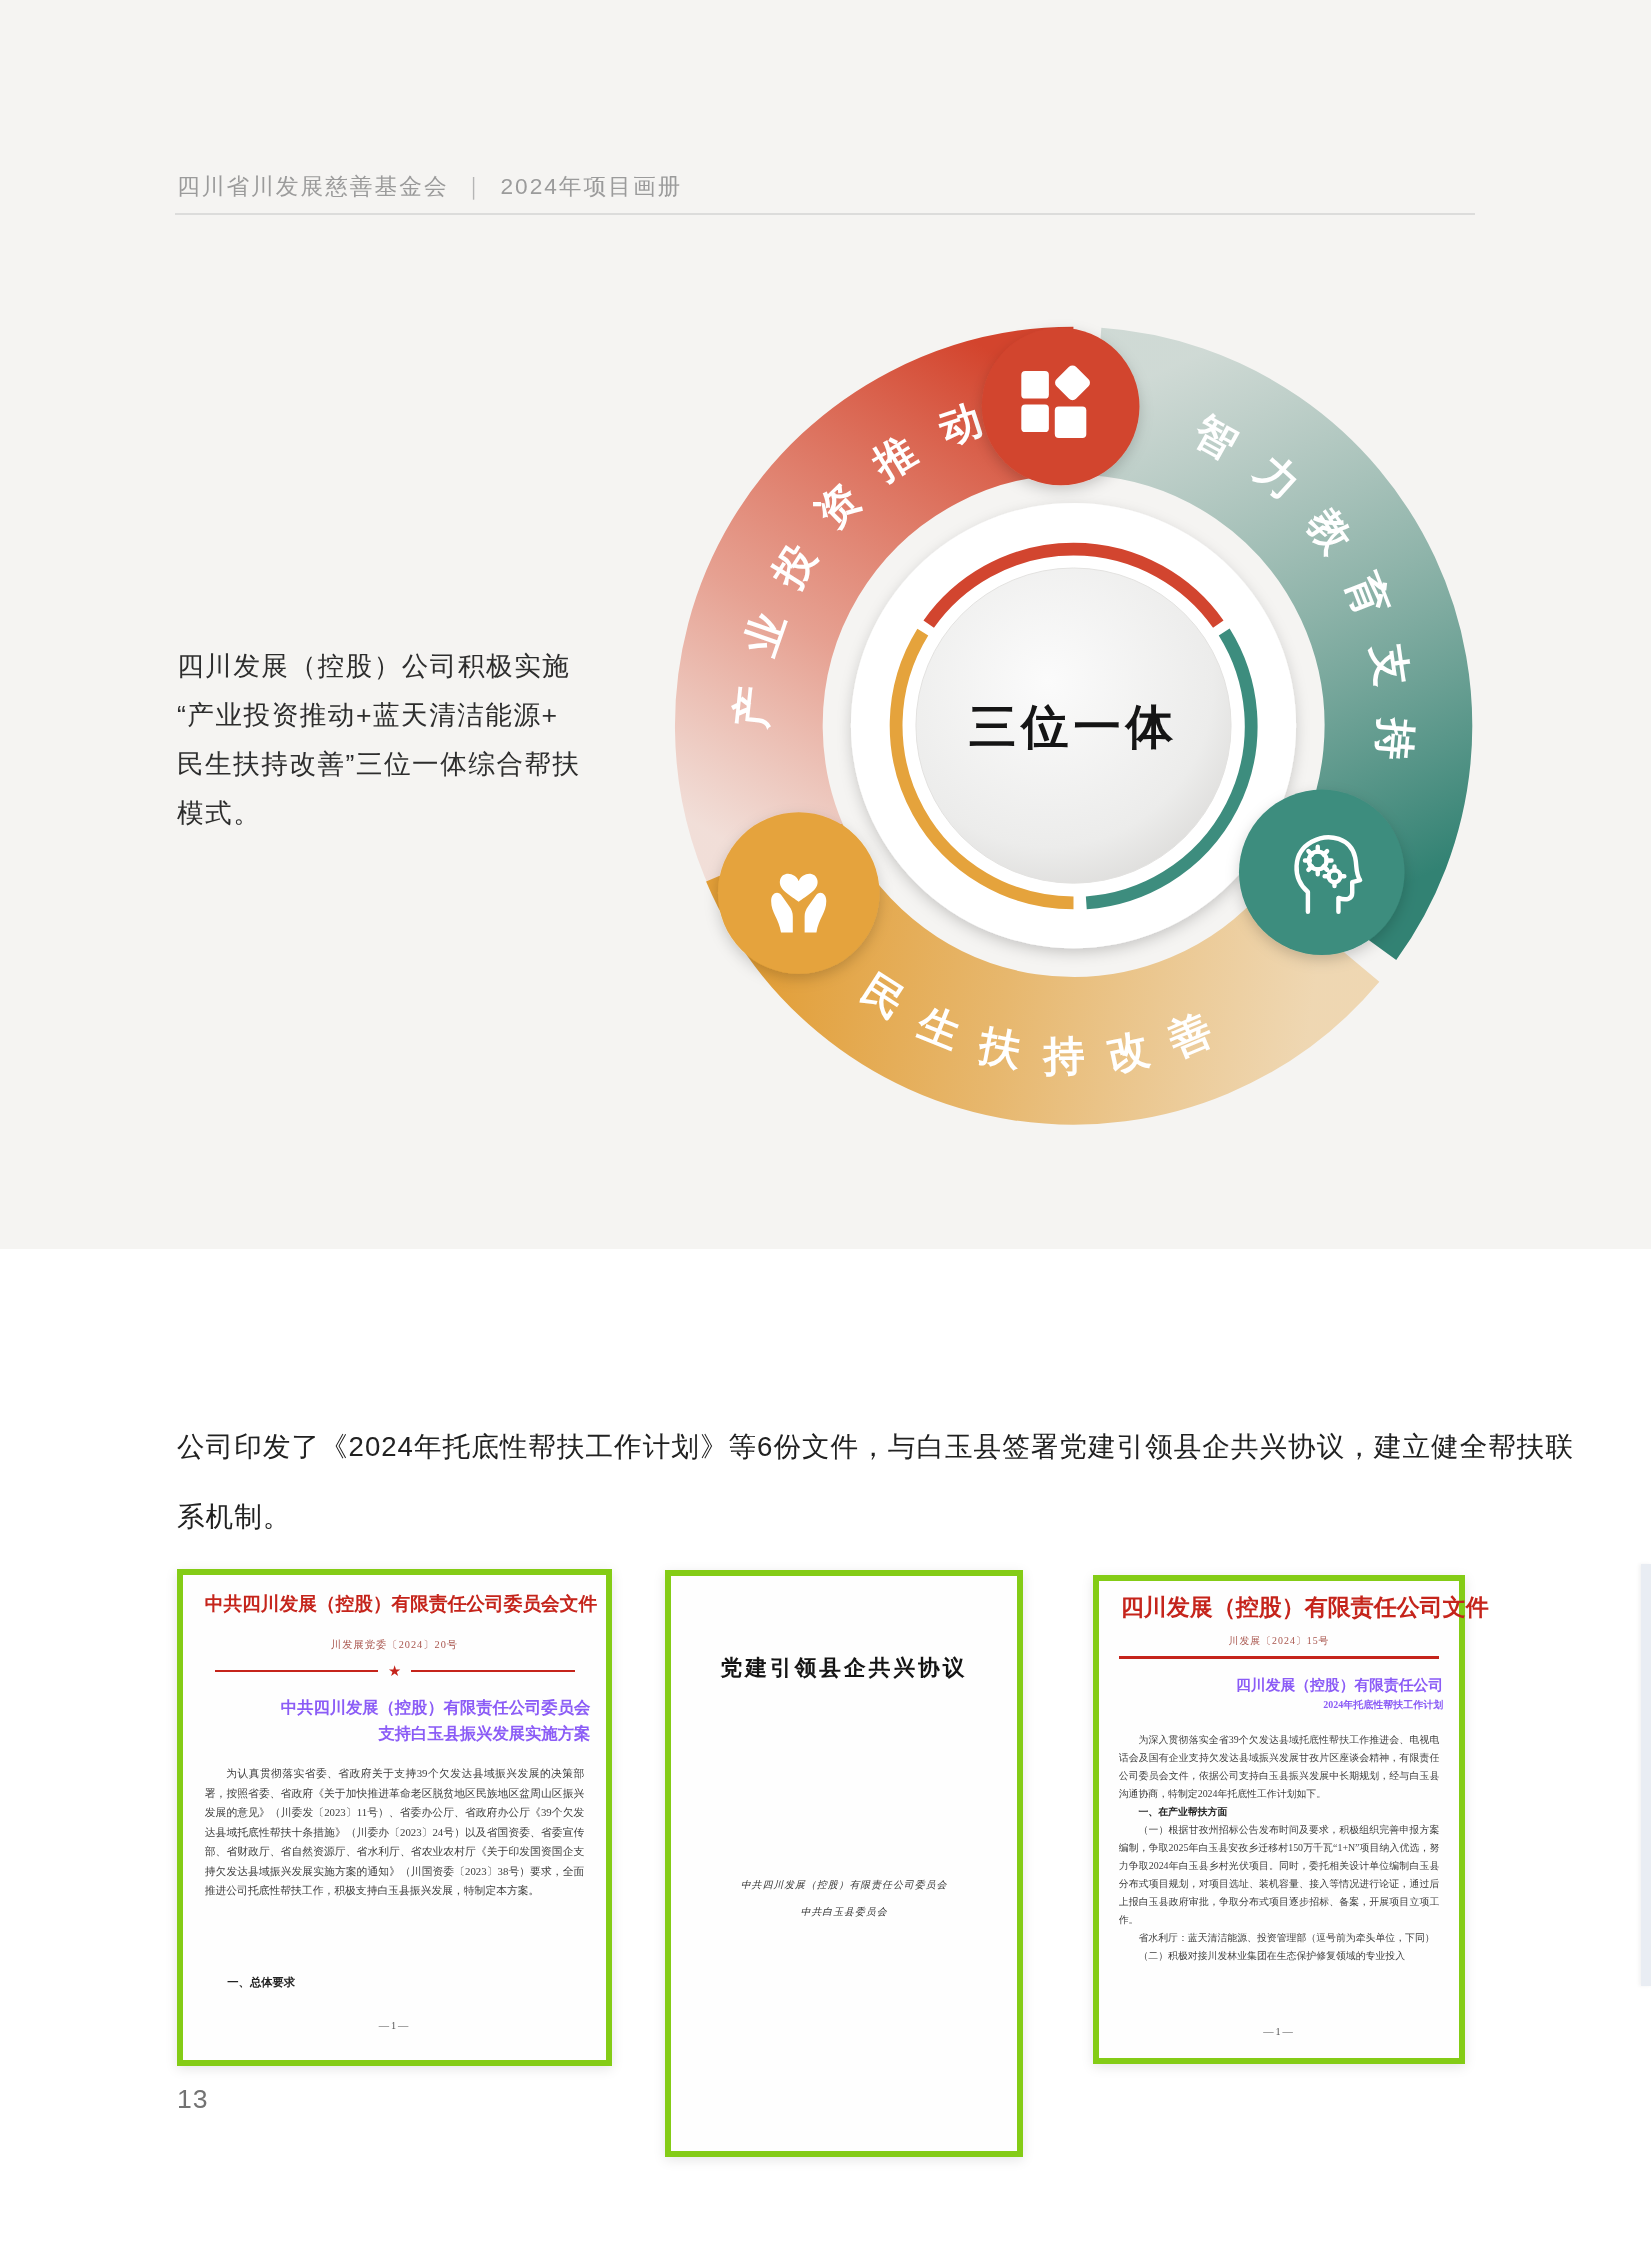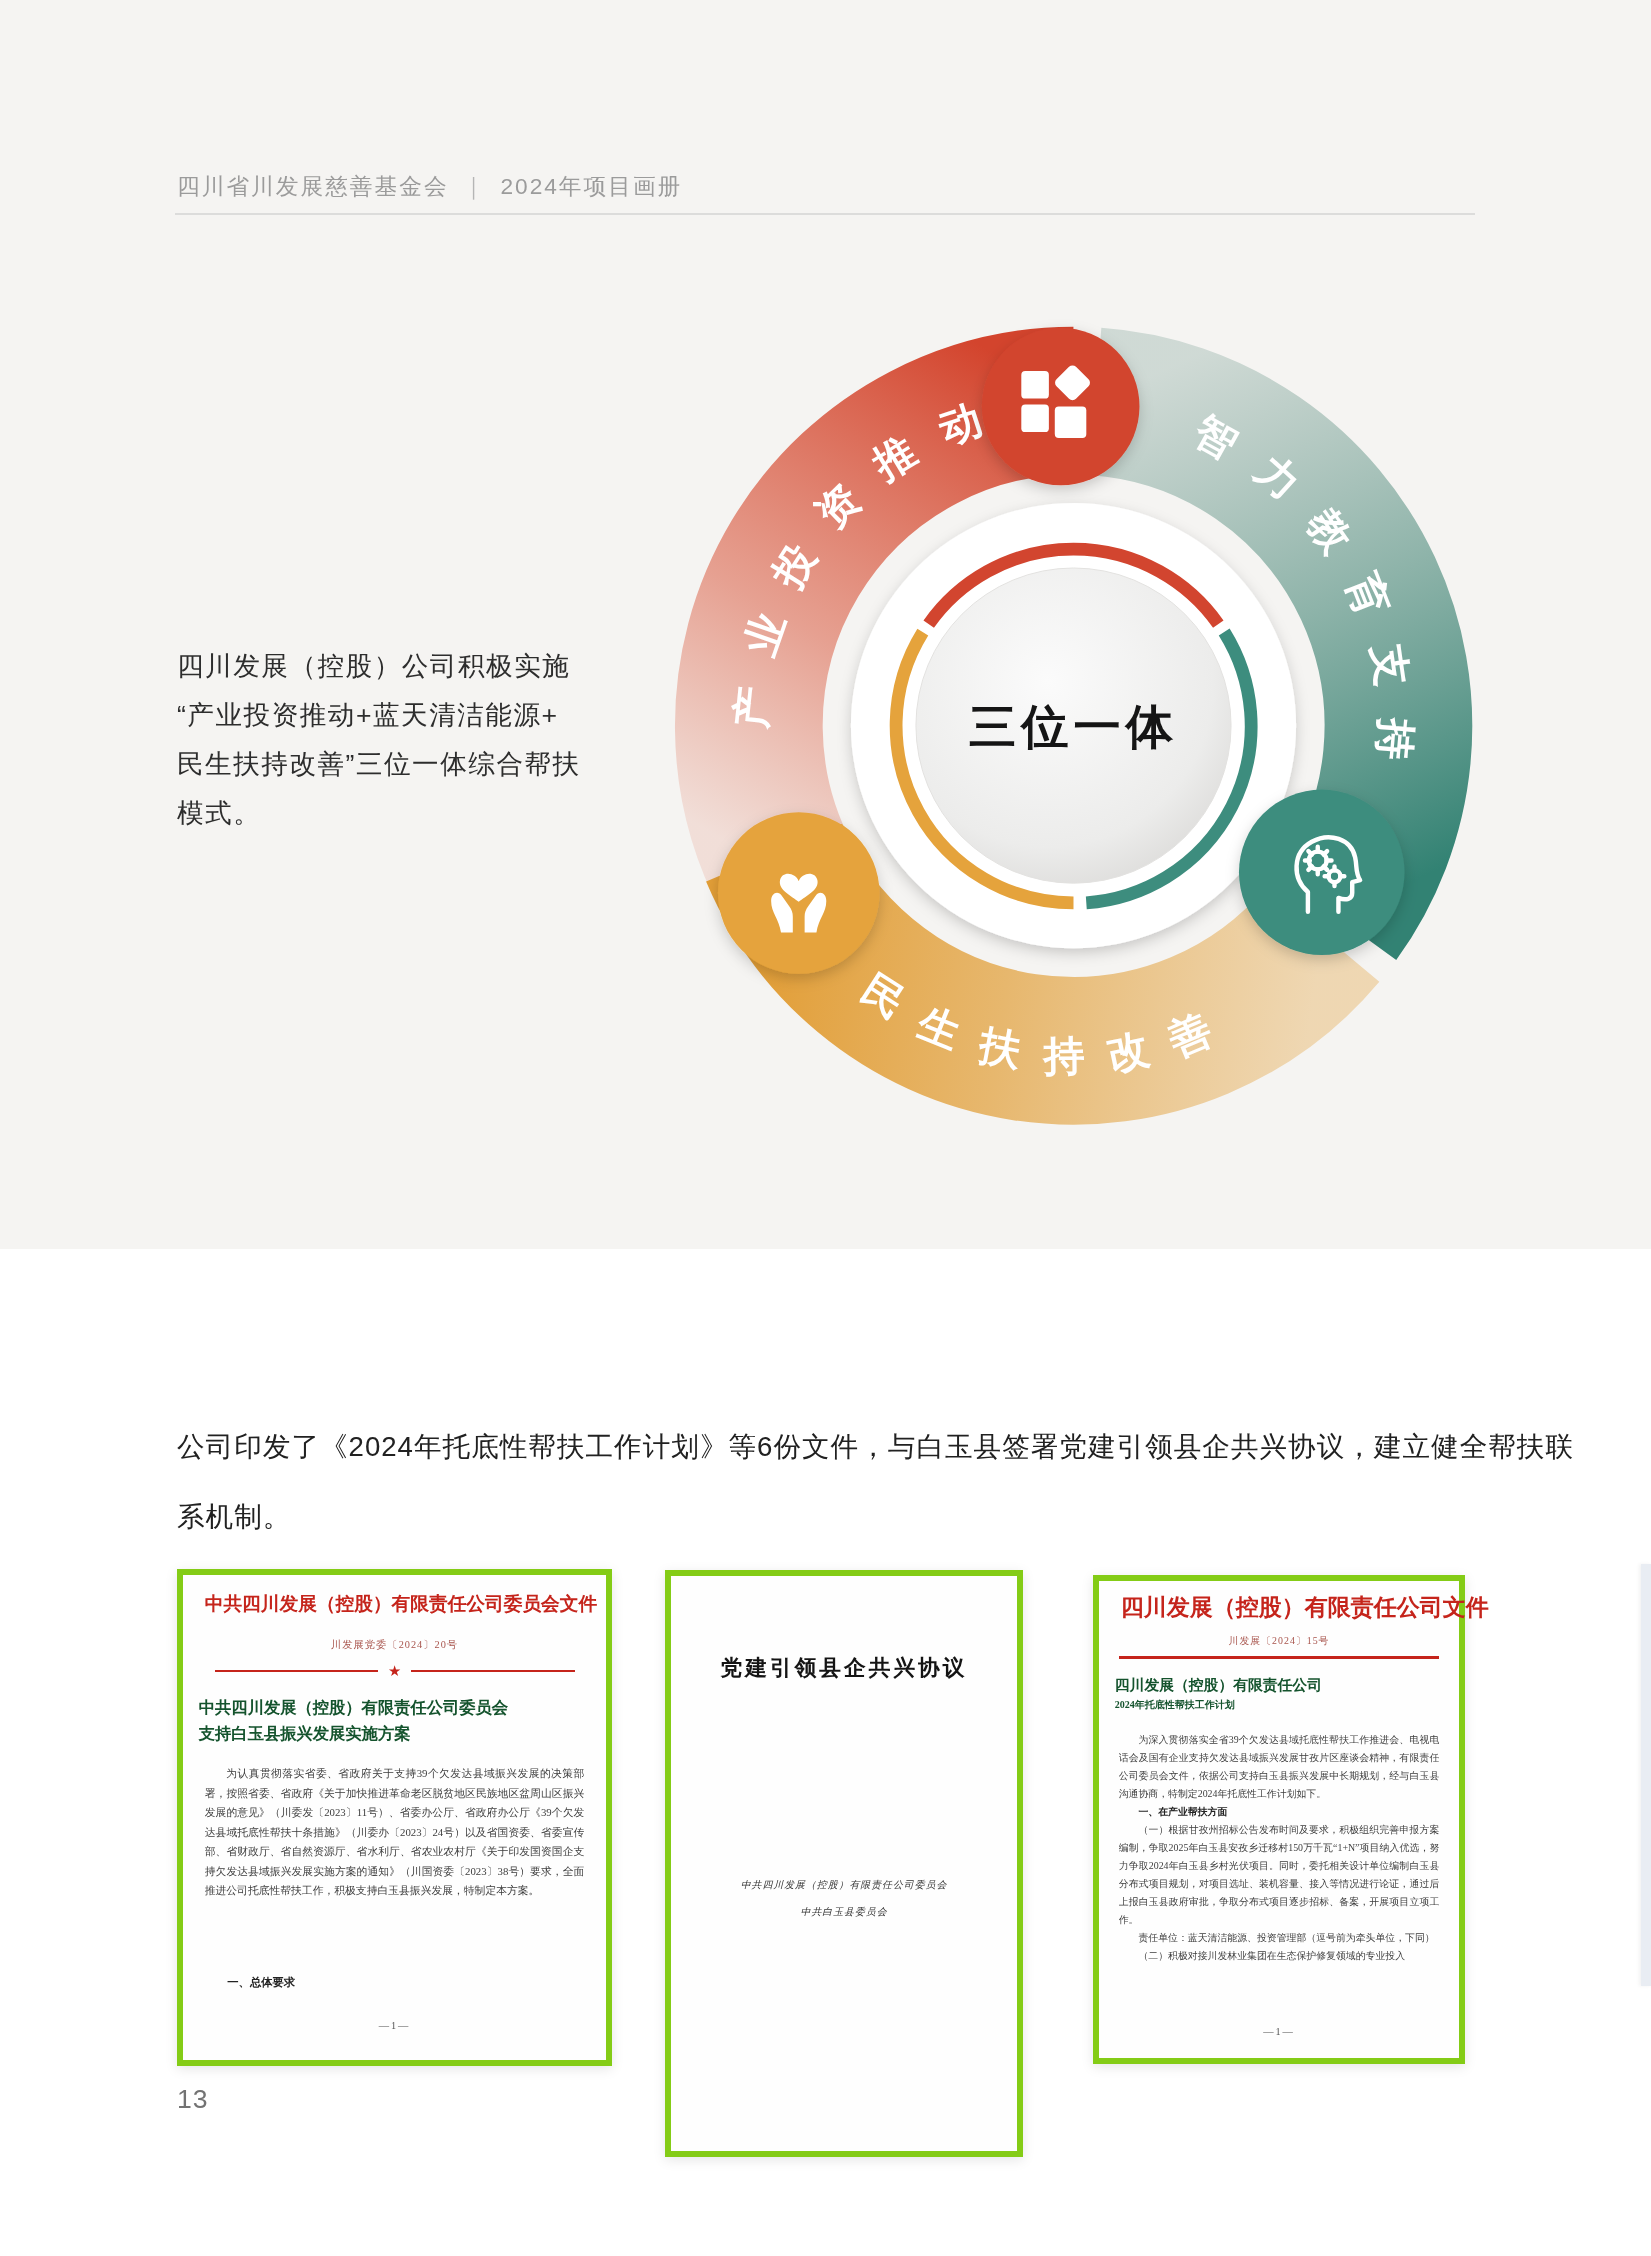--- a/index.html
+++ b/index.html
@@ -62,22 +62,22 @@
   .doc1 .star-rule {
     position:absolute; left:31.5px; right:31.5px; top:89px;
     display:flex; align-items:center; gap:9.9px;
   }
   .doc1 .star-rule .seg { flex:1; height:2px; background:#c5241b; }
   .doc1 .star-rule .star { color:#c5241b; font-size:14.8px; line-height:1; }
   .doc3 .red-rule {
     position:absolute; left:19.7px; right:19.7px; top:75px; height:3px; background:#c5241b;
   }
   .doc-title {
-    position:absolute; left:15.8px; right:15.8px; text-align:left;
-    color:#14532d; font-weight:bold; white-space:nowrap;
+    position:absolute; left:15.8px; right:15.8px; text-align:right;
+    color:#8b5cf6; font-weight:bold; white-space:nowrap;
   }
   .doc1 .t1 { top:122px; font-size:16.3px; }
   .doc1 .t2 { top:148px; font-size:16.3px; }
   .doc3 .t1 { top:95px;  font-size:14.8px; }
   .doc3 .t2 { top:117px; font-size:10px; }
   .doc-body {
     position:absolute; text-align:justify; color:#3d3d3d; overflow:hidden;
   }
   .doc1 .doc-body { left:21.7px; right:21.7px; top:189px; height:207px; font-size:10.8px; line-height:19.5px; }
   .doc1 .doc-body p { text-indent:2em; }
@@ -248,21 +248,21 @@
   <div class="doc-card doc3">
     <div class="doc-red-header">四川发展（控股）有限责任公司文件</div>
     <div class="doc-no">川发展〔2024〕15号</div>
     <div class="red-rule"></div>
     <div class="doc-title t1">四川发展（控股）有限责任公司</div>
     <div class="doc-title t2">2024年托底性帮扶工作计划</div>
     <div class="doc-body">
       <p>为深入贯彻落实全省39个欠发达县域托底性帮扶工作推进会、电视电话会及国有企业支持欠发达县域振兴发展甘孜片区座谈会精神，有限责任公司委员会文件，依据公司支持白玉县振兴发展中长期规划，经与白玉县沟通协商，特制定2024年托底性工作计划如下。</p>
       <p class="sec">一、在产业帮扶方面</p>
       <p>（一）根据甘孜州招标公告发布时间及要求，积极组织完善申报方案编制，争取2025年白玉县安孜乡迁移村150万千瓦“1+N”项目纳入优选，努力争取2024年白玉县乡村光伏项目。同时，委托相关设计单位编制白玉县分布式项目规划，对项目选址、装机容量、接入等情况进行论证，通过后上报白玉县政府审批，争取分布式项目逐步招标、备案，开展项目立项工作。</p>
-      <p>责任单位：蓝天清洁能源、投资管理部（逗号前为牵头单位，下同）</p>
+      <p>省水利厅：蓝天清洁能源、投资管理部（逗号前为牵头单位，下同）</p>
       <p>（二）积极对接川发林业集团在生态保护修复领域的专业投入</p>
     </div>
     <div class="doc-pageno">—1—</div>
   </div>
 
   <div class="edge-strip"></div>
 
   <div class="footer-pagenum">13</div>
 
 </div>

